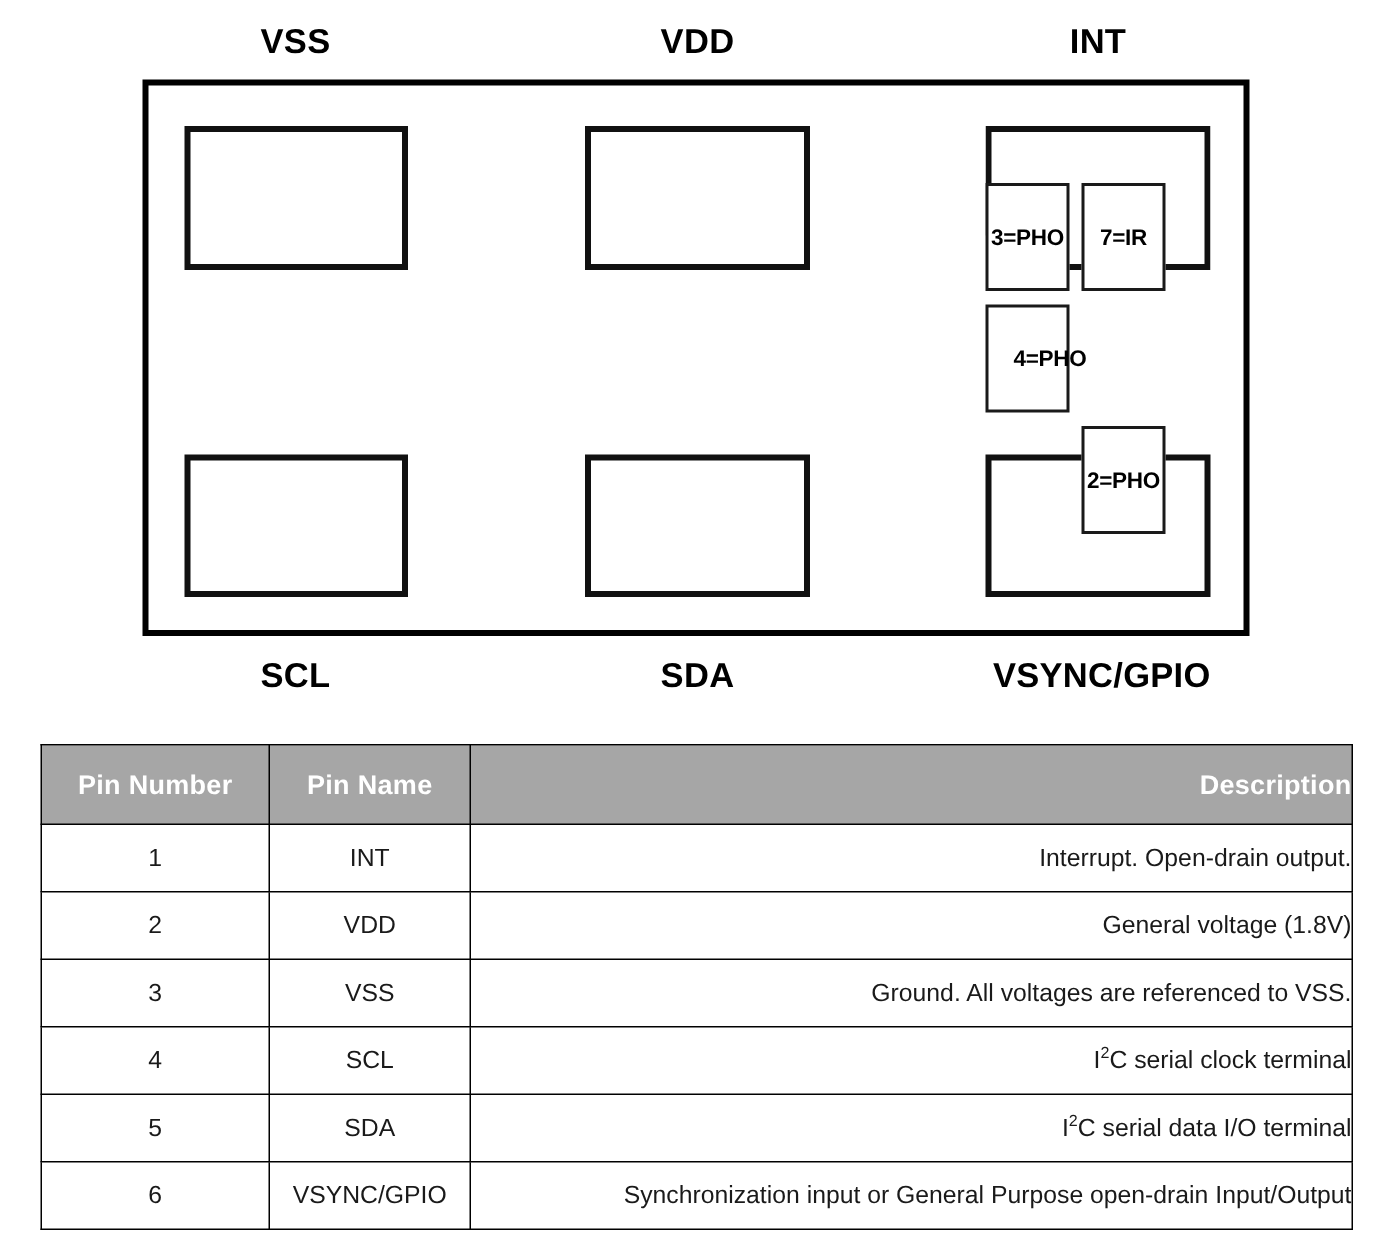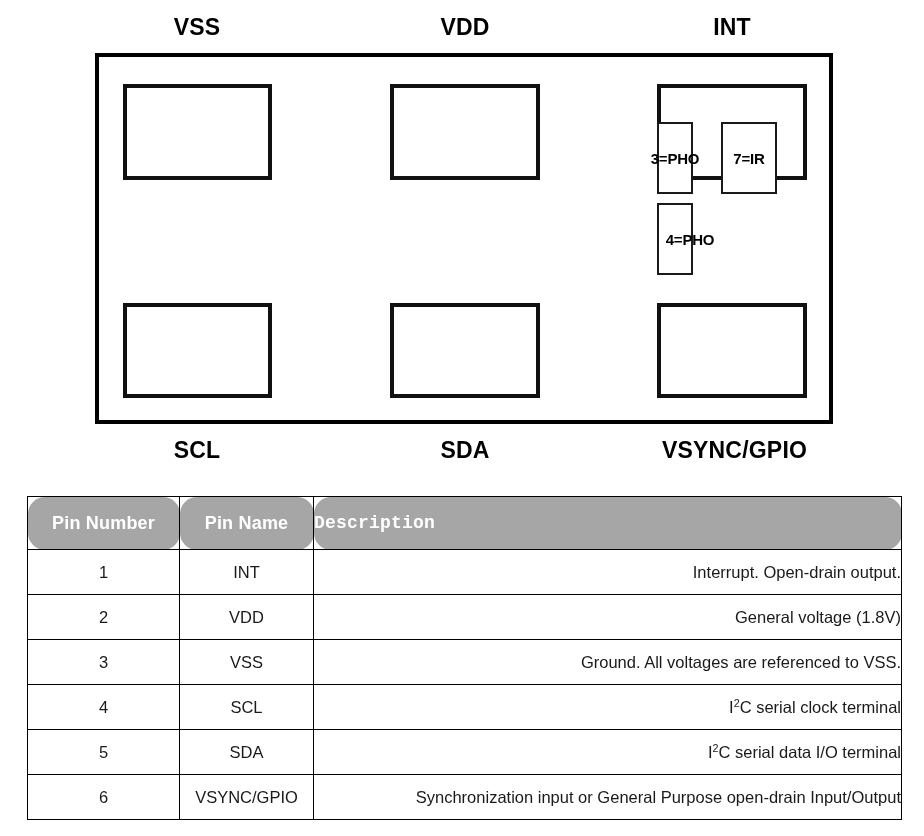--- a/index.html
+++ b/index.html
@@ -75,21 +75,21 @@
     box-sizing: border-box;
     background: #fff;
     display: flex;
     align-items: center;
     justify-content: center;
     font-size: 15px;
     font-weight: bold;
     letter-spacing: -0.2px;
     color: #000;
   }
-  .cell-col-l { left: 657px; width: 36px; }
+  .cell-col-l { left: 657px; width: 56px; }
   .cell-col-r { left: 721px; width: 56px; }
   .cell-row-1 { top: 122px; height: 72px; }
   .cell-row-2 { top: 203px; height: 72px; padding-left: 30px; }
   .cell-row-3 { top: 284px; height: 72px; }
 
   
   #pin-table {
     position: absolute;
     left: 27px;
     top: 496px;
@@ -104,21 +104,20 @@
     color: #1a1a1a;
   }
   #pin-table thead th {
     background: #a6a6a6;
     color: #ffffff;
     font-weight: bold;
     font-size: 18px;
     height: 52px;
     text-align: center;
     letter-spacing: 0.2px;
-    border-radius: 17px;
   }
   #pin-table tbody td {
     height: 44px;
     background: #fff;
   }
   .col-num  { width: 151px; text-align: center; }
   .col-name { width: 133px; text-align: center; }
   .col-desc { text-align: right; padding-left: 12px; }
   sup { font-size: 0.65em; vertical-align: super; line-height: 0; }
 </style>
@@ -141,32 +140,33 @@
 
   <div id="pad-int">
     <svg width="150" height="96" viewBox="0 0 150 96">
       <polygon points="2,2 148,2 148,94 22,94 2,72" fill="#ffffff" stroke="#111111" stroke-width="4" stroke-linejoin="miter"></polygon>
     </svg>
   </div>
 
   <div class="cell cell-col-l cell-row-1">3=PHO</div>
   <div class="cell cell-col-r cell-row-1">7=IR</div>
   <div class="cell cell-col-l cell-row-2">4=PHO</div>
+  <div class="cell cell-col-r cell-row-3">2=PHO</div>
 
   <div class="pad-label label-bottom" style="left:127px; width:140px;">SCL</div>
   <div class="pad-label label-bottom" style="left:395px; width:140px;">SDA</div>
   <div class="pad-label label-bottom" style="left:627px; width:215px;">VSYNC/GPIO</div>
 </div>
 
 <table id="pin-table">
   <thead>
     <tr>
       <th class="col-num">Pin Number</th>
       <th class="col-name">Pin Name</th>
-      <th class="col-desc" style="text-align:left; padding-left:0;font-family:Liberation Mono, monospace;">Description</th>
+      <th class="col-desc" style="text-align:right; padding-left:0;">Description</th>
     </tr>
   </thead>
   <tbody>
       <tr>
         <td class="col-num">1</td>
         <td class="col-name">INT</td>
         <td class="col-desc">Interrupt. Open-drain output.</td>
       </tr>
       <tr>
         <td class="col-num">2</td>

